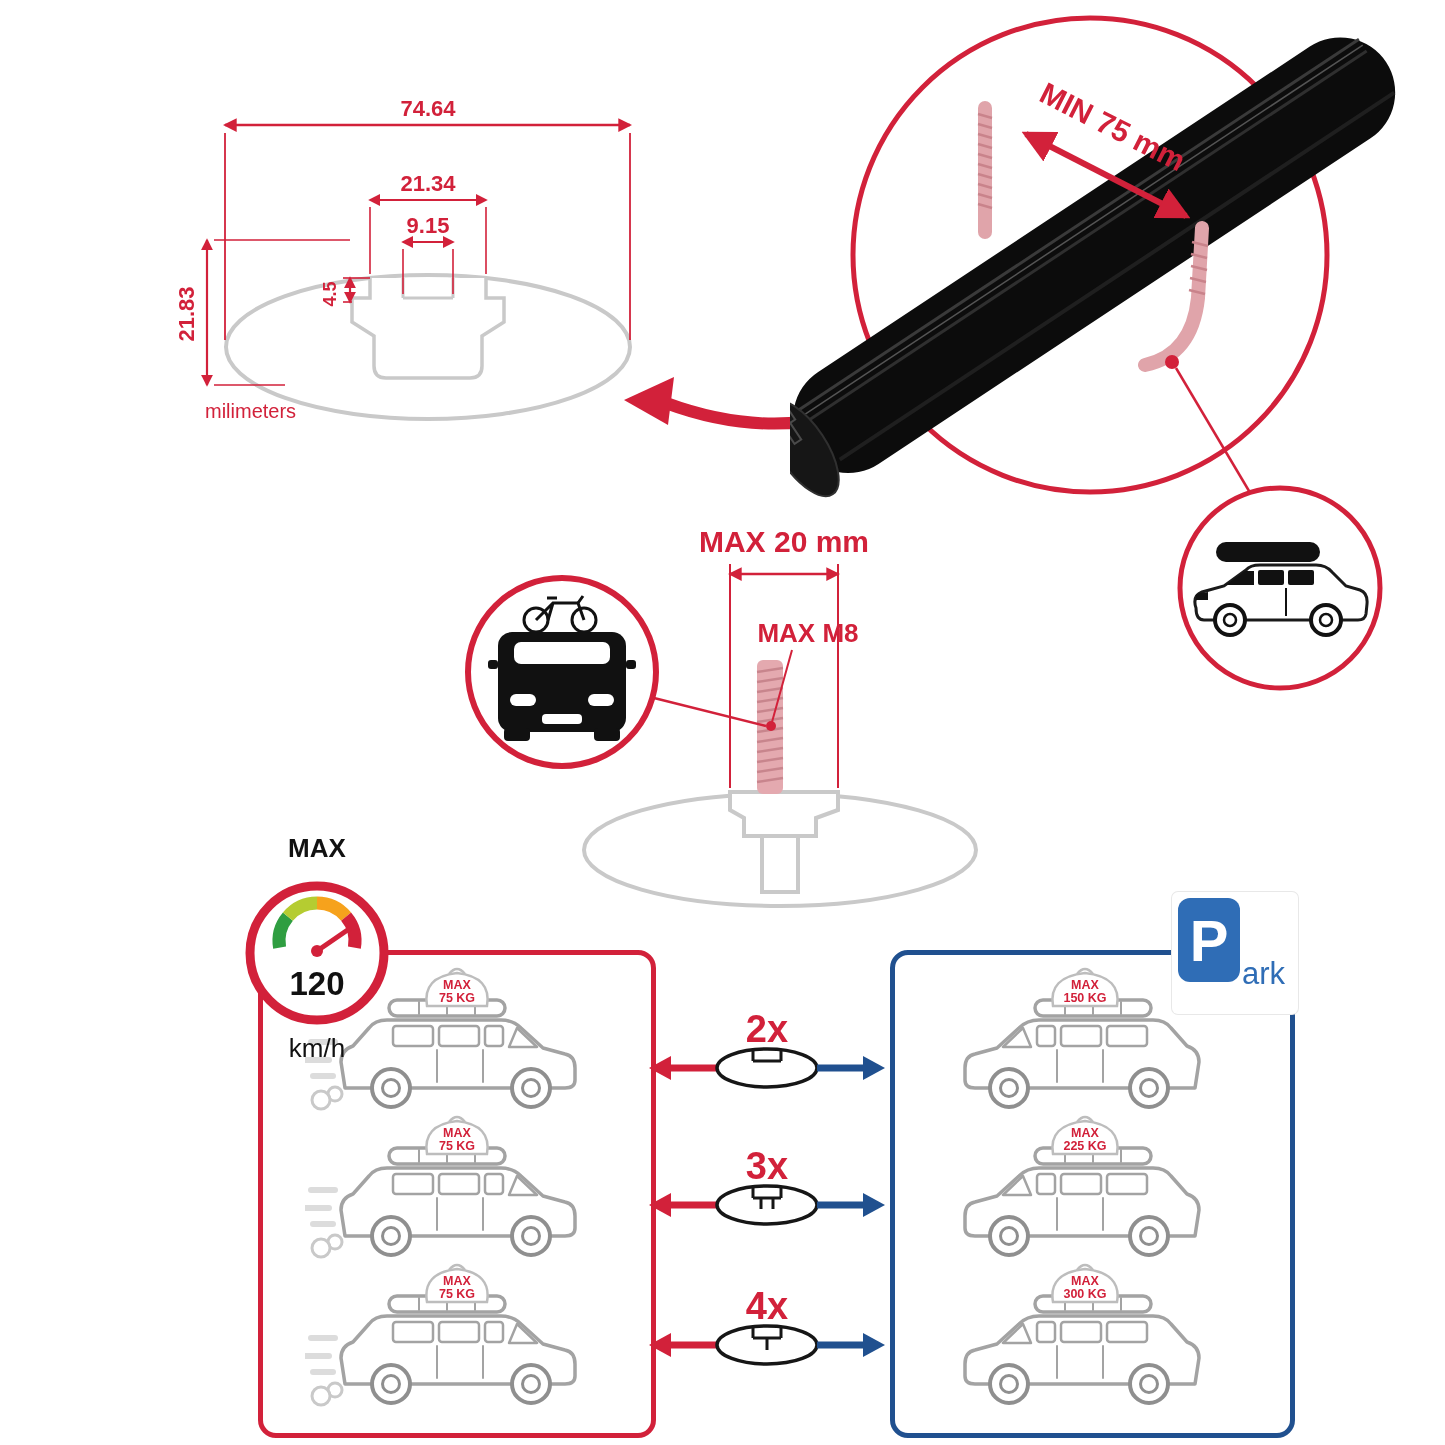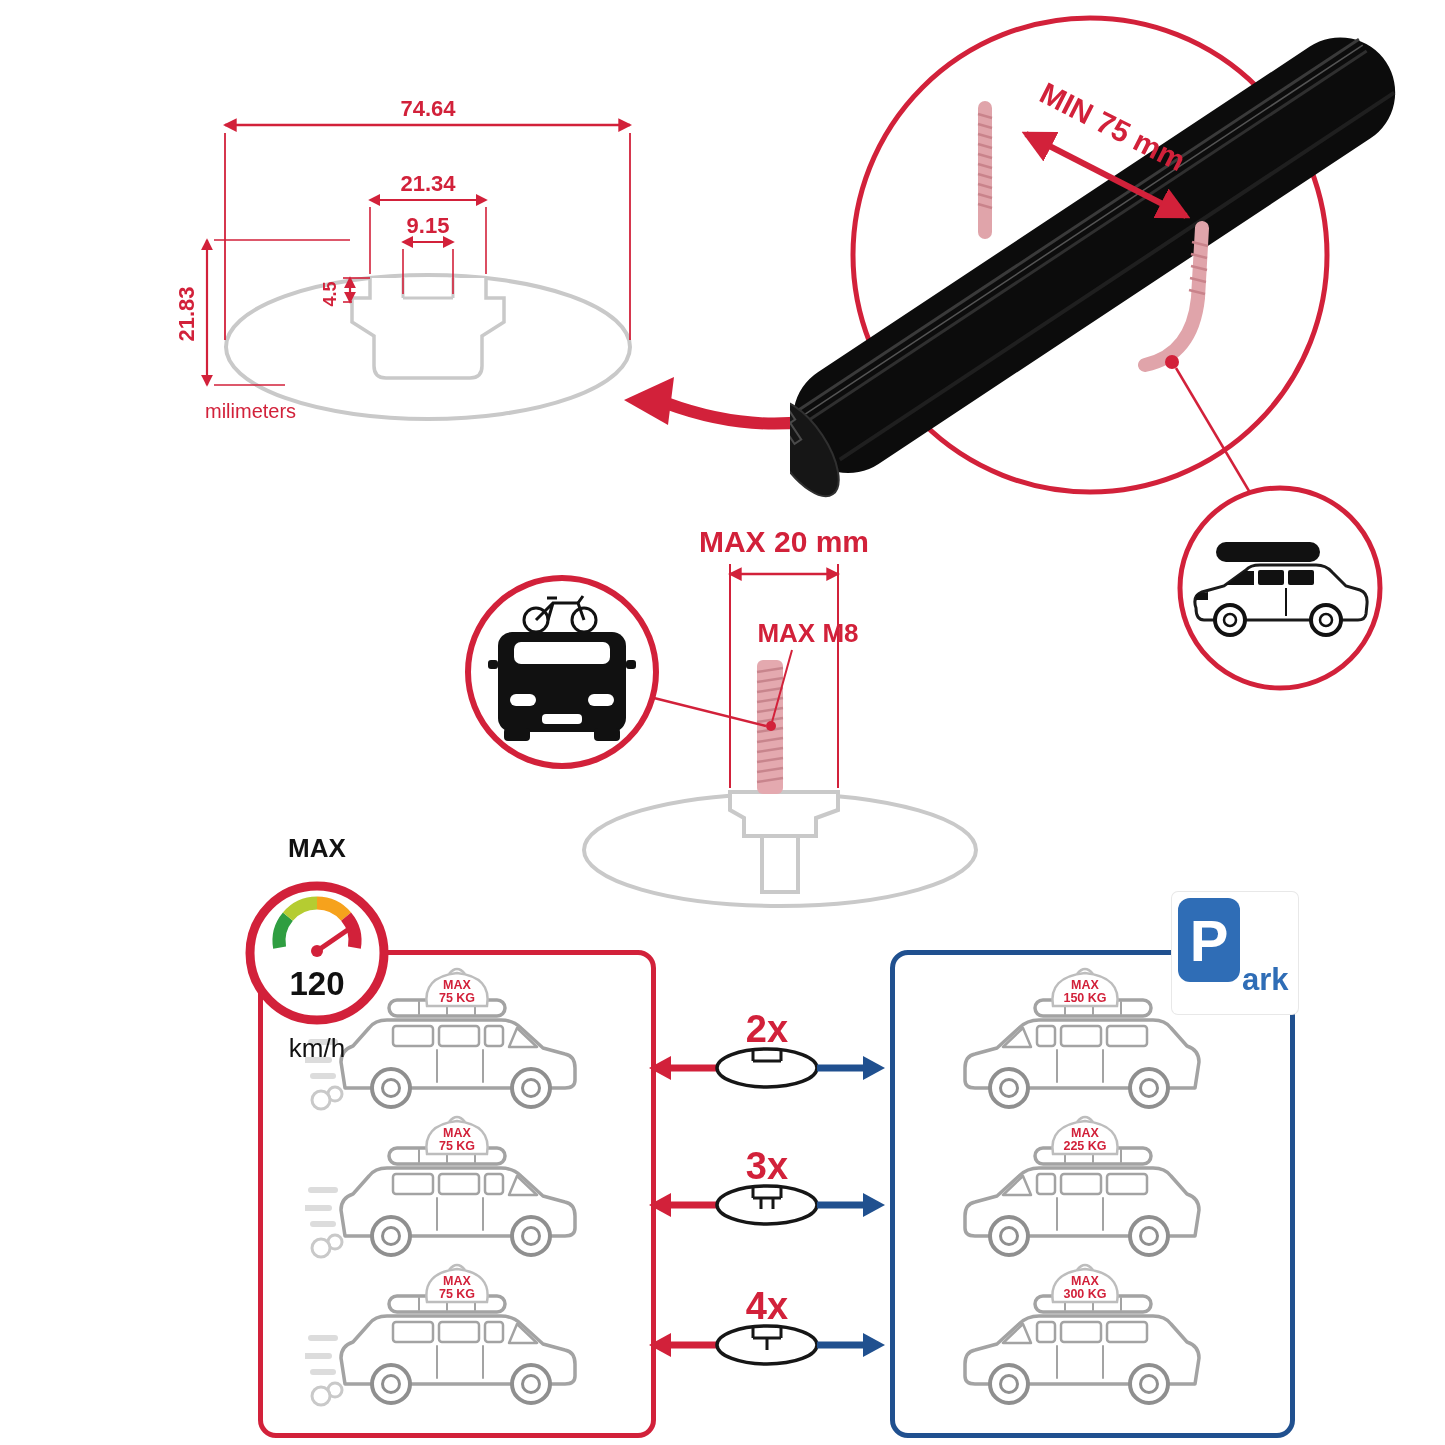--- a/index.html
+++ b/index.html
@@ -16,21 +16,21 @@
   .speed-t{font-size:33px;font-weight:bold;fill:#111;text-anchor:middle;}
   .speed-lbl{font-size:26px;fill:#111;text-anchor:middle;font-weight:bold;}
   .speed-unit{font-size:26px;fill:#111;text-anchor:middle;}
   .panel{position:absolute;background:#fff;border-radius:18px;}
   .panel-red{border:5px solid #d2213a;}
   .panel-blue{border:5px solid #20508f;}
   .park{position:absolute;left:1172px;top:892px;width:126px;height:122px;background:#fff;
         box-shadow:0 0 0 1px #e8e8e8;border-radius:6px;display:flex;align-items:flex-start;padding:6px;box-sizing:border-box;}
   .park-p{width:62px;height:84px;background:#2f6db6;border-radius:12px;color:#fff;
           font-size:58px;font-weight:bold;display:flex;align-items:center;justify-content:center;}
-  .park-ark{color:#2f6db6;font-size:31px;font-weight:bold;align-self:flex-end;margin:0 0 10px 2px;}
+  .park-ark{color:#2f6db6;font-size:31px;font-weight:normal;align-self:flex-end;margin:0 0 16px 2px;}
   .defs-holder{position:absolute;width:0;height:0;overflow:hidden;}
 </style>
 </head>
 <body>
 
 <div id="stage">
 
   <svg class="defs-holder" aria-hidden="true">
     <defs>
       <marker id="m-red" viewBox="0 0 10 10" refX="8.5" refY="5" markerWidth="5.5" markerHeight="5.5" orient="auto-start-reverse">

